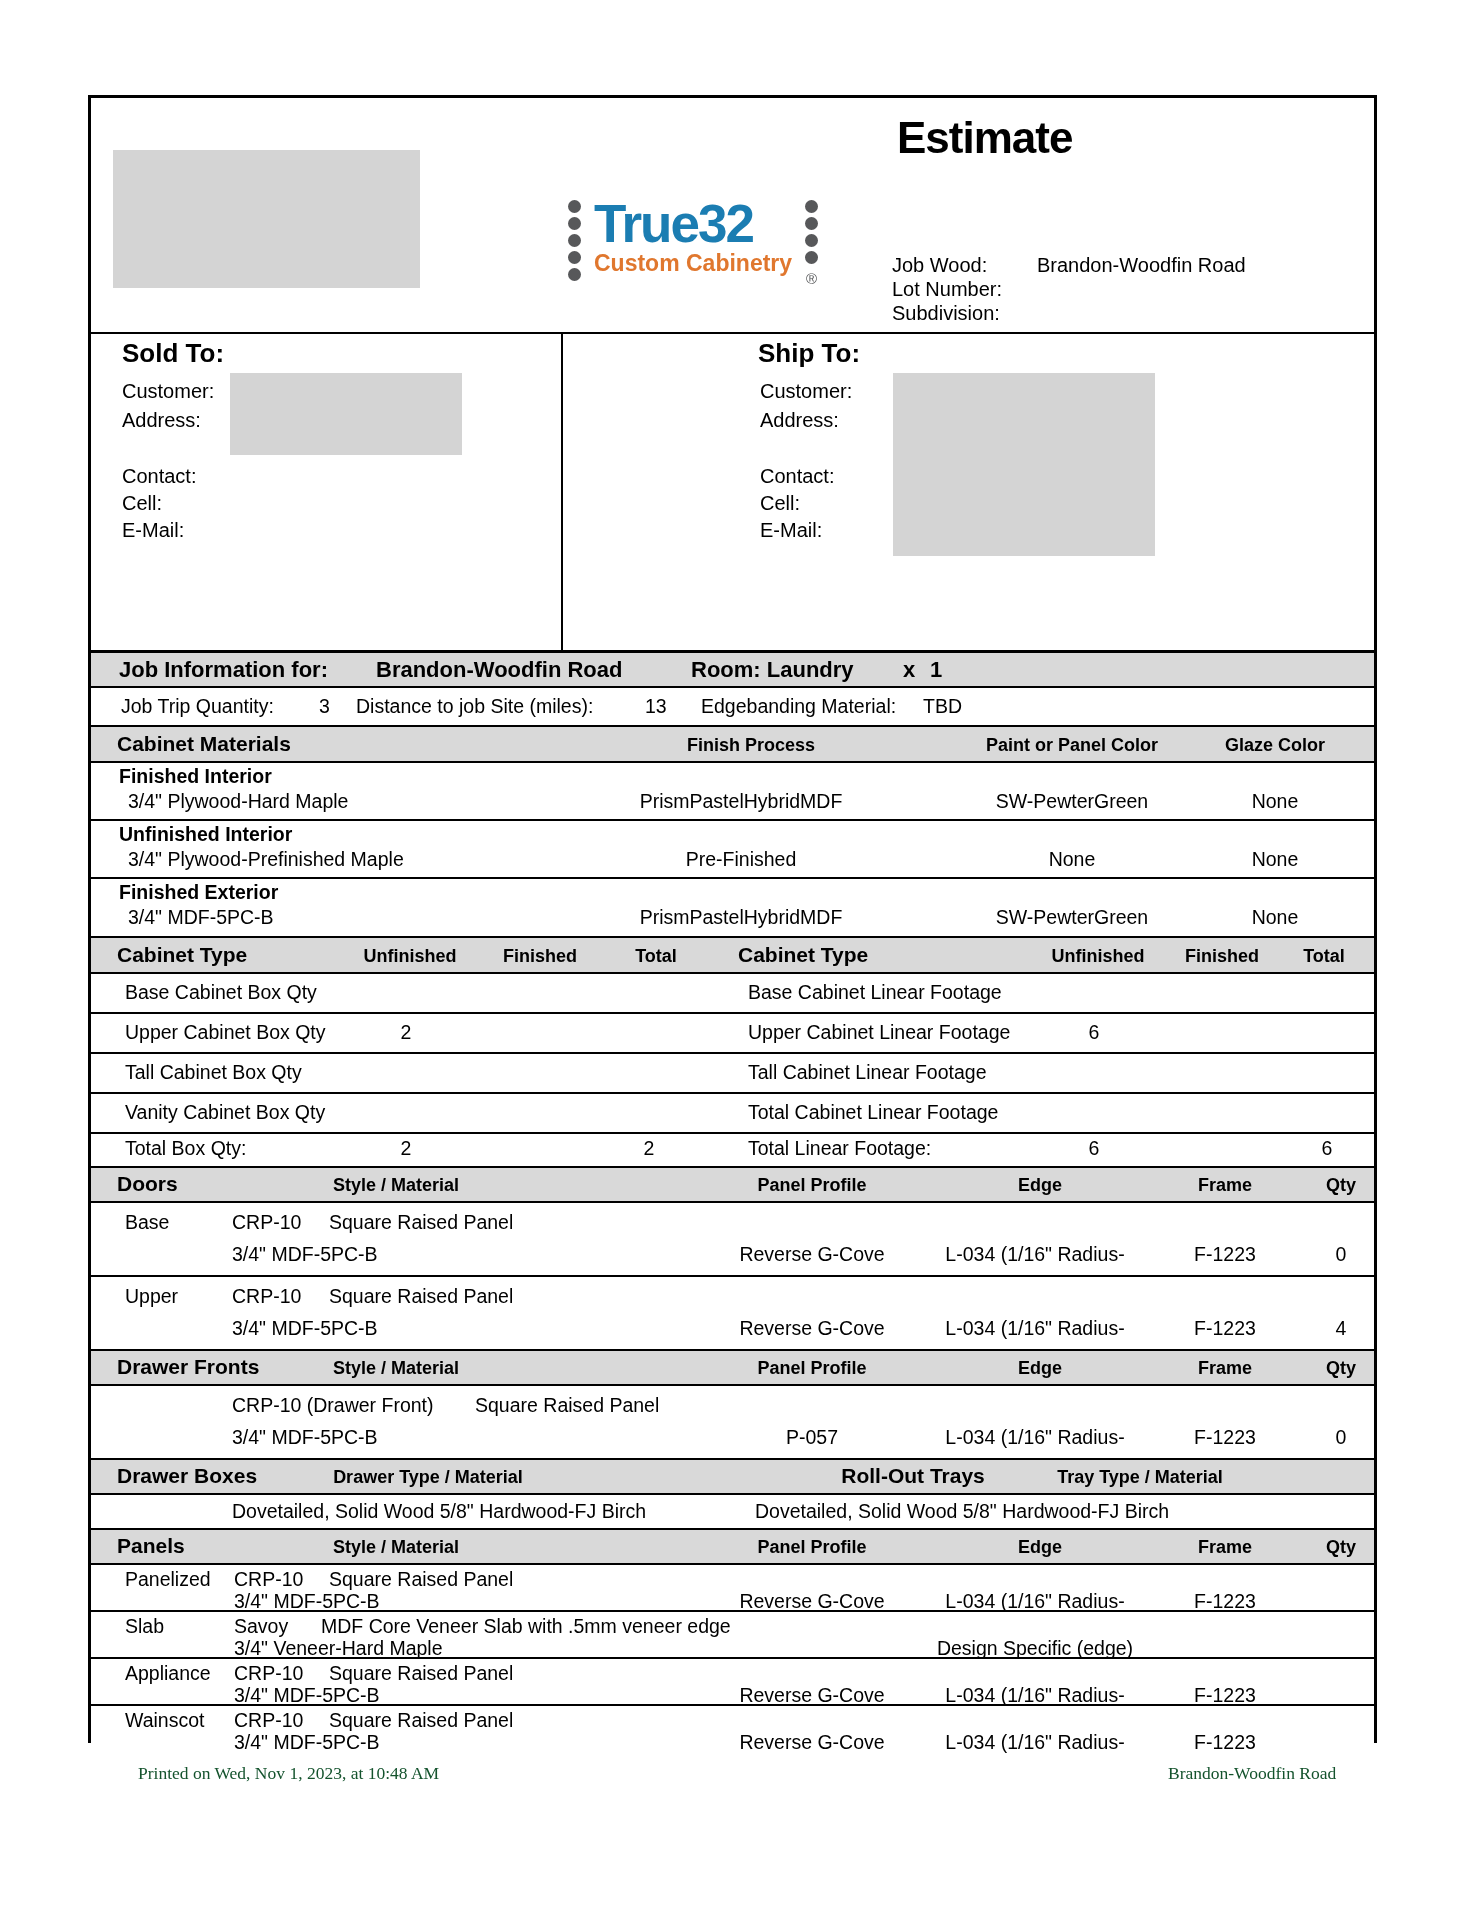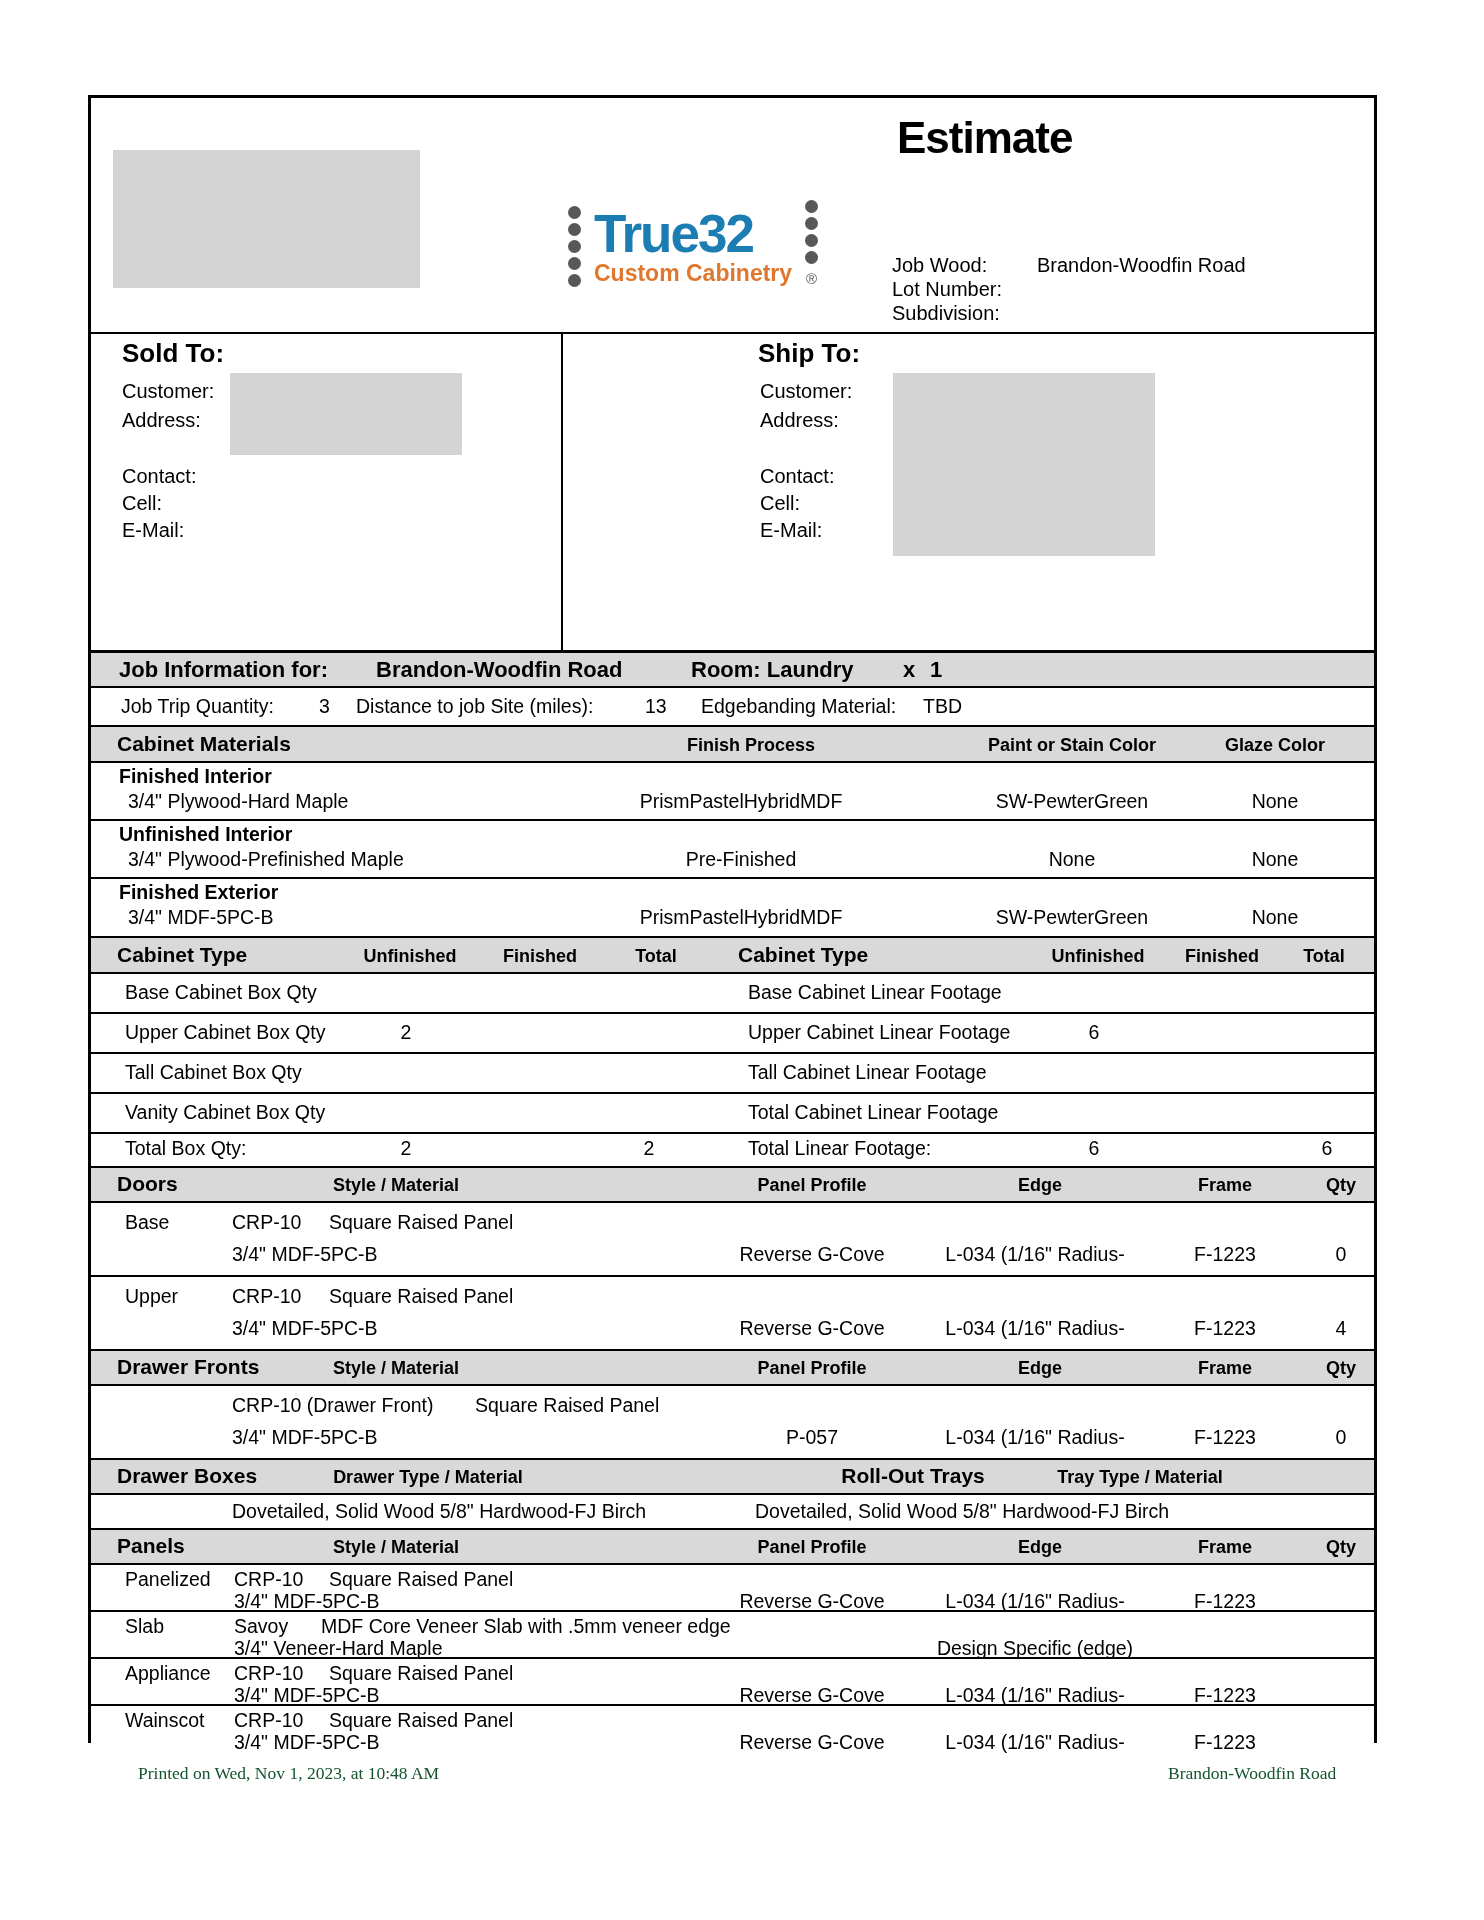--- a/index.html
+++ b/index.html
@@ -18,21 +18,21 @@
   .trow{position:relative;box-sizing:border-box;border-bottom:2px solid #000;font-size:19.5px;background:#fff;}
   .trow.last{border-bottom:none;}
   .h35{height:35px}.h36{height:36px}.h38{height:38px}.h39{height:39px}
   .h40{height:40px}.h34{height:34px}.h47{height:47px}.h58{height:58px}.h59{height:59px}.h70{height:74px}
   .t2{top:2px}.t3{top:3px}.t5{top:5px}.t7{top:7px}.t8{top:8px}.t25{top:25px}
   .t27{top:27px}.t40{top:40px}
   .lbl{font-size:20px;}
   .heading{font-weight:bold;font-size:26px;}
   .grp{font-weight:bold;font-size:19.5px;}
   
-  .logo-wrap{display:flex;align-items:flex-end;gap:13px;}
+  .logo-wrap{display:flex;align-items:flex-start;gap:13px;}
   .dotcol{display:flex;flex-direction:column;gap:4px;padding-top:4px;}
   .dot{width:13px;height:13px;border-radius:50%;background:var(--dot-gray,#57585a);}
   .brand{font-size:53px;line-height:56px;font-weight:bold;letter-spacing:-2px;
          color:var(--brand-blue,#1b7db2);}
   .tagline{font-size:23px;font-weight:bold;letter-spacing:0px;margin-top:-2px;
            color:var(--brand-orange,#e0772e);}
   .regmark{font-size:15px;color:var(--dot-gray,#57585a);margin-top:2px;text-align:center;}
   .title{font-size:44px;font-weight:bold;letter-spacing:-1px;}
   .meta-row{display:flex;font-size:20px;line-height:24px;}
   .meta-row .ml{width:145px;display:inline-block;}
@@ -119,21 +119,21 @@
     <span class="abs t7" style="left:228px">3</span>
     <span class="abs t7" style="left:265px">Distance to job Site (miles):</span>
     <span class="abs t7" style="left:554px">13</span>
     <span class="abs t7" style="left:610px">Edgebanding Material:</span>
     <span class="abs t7" style="left:832px">TBD</span>
   </div>
 
   <div class="bar h36">
     <span class="abs sec" style="left:26px;top:5px">Cabinet Materials</span>
     <span class="abs colh ctr" style="left:660px;top:8px">Finish Process</span>
-    <span class="abs colh ctr" style="left:981px;top:8px">Paint or Stain Color</span>
+    <span class="abs colh ctr" style="left:981px;top:8px">Paint or Panel Color</span>
     <span class="abs colh ctr" style="left:1184px;top:8px">Glaze Color</span>
   </div>
 
   <div class="trow h58">
     <span class="abs t2 grp" style="left:28px">Finished Interior</span>
     <span class="abs t27" style="left:37px">3/4" Plywood-Hard Maple</span>
     <span class="abs t27 ctr" style="left:650px">PrismPastelHybridMDF</span>
     <span class="abs t27 ctr" style="left:981px">SW-PewterGreen</span>
     <span class="abs t27 ctr" style="left:1184px">None</span>
   </div>

